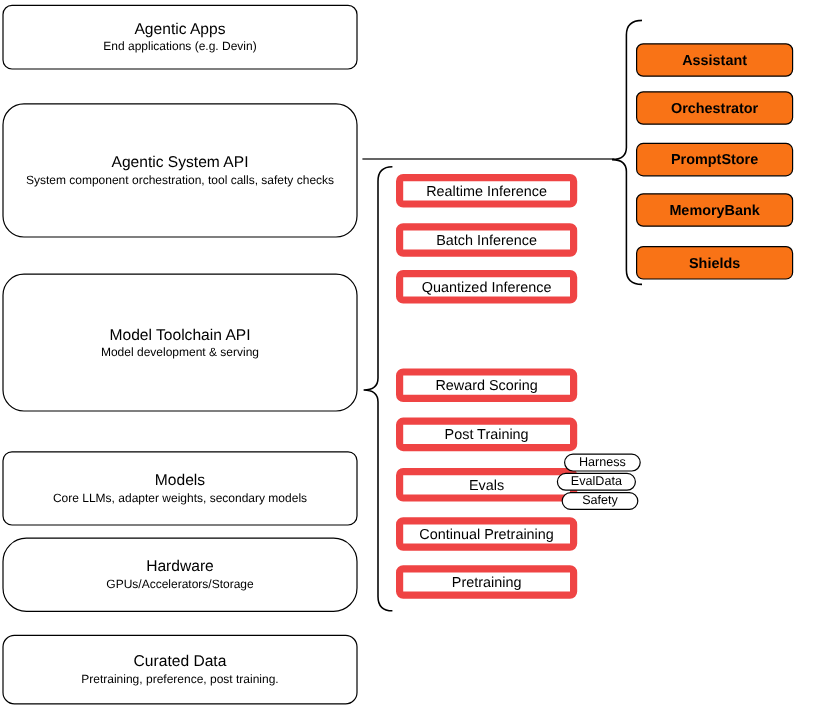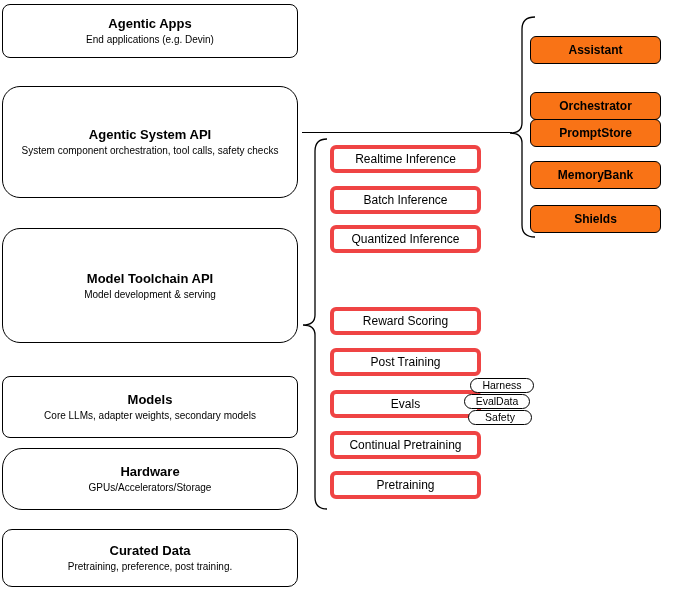--- a/index.html
+++ b/index.html
@@ -11,26 +11,26 @@
     color:#000;
     overflow:hidden;
   }
   
   .lbox{
     position:absolute;left:2px;width:296px;
     border:1px solid #000;background:#fff;
     display:flex;flex-direction:column;align-items:center;justify-content:center;
     text-align:center;box-sizing:border-box;gap:3px;
   }
-  .ltitle{font-size:13px;line-height:15px;font-weight:bold;}
+  .ltitle{font-size:13px;line-height:15px;}
   .lsub{font-size:10px;line-height:12px;padding:0 8px;}
   
   .mbox{
     position:absolute;left:330px;width:151px;height:28px;
-    border:4px solid #ef4444;border-radius:6px;background:#fff;
+    border:6px solid #ef4444;border-radius:6px;background:#fff;
     display:flex;align-items:center;justify-content:center;
     font-size:12px;box-sizing:border-box;
   }
   
   .rbox{
     position:absolute;left:530px;width:131px;height:28px;
     border:1px solid #000;border-radius:6px;background:#f97316;
     display:flex;align-items:center;justify-content:center;
     font-size:12px;box-sizing:border-box;font-weight:bold;
   }
@@ -98,18 +98,18 @@
 
   <div class="pill" style="left:470px;top:378px;width:64px">Harness</div>
   <div class="pill" style="left:464px;top:394px;width:66px">EvalData</div>
   <div class="pill" style="left:468px;top:410px;width:64px">Safety</div>
 
   <svg class="brace" style="left:508px;top:16px" width="32" height="226" viewBox="0 0 32 226">
     <path d="M 27 1 Q 14 1 14 13 L 14 107 Q 14 117 2 117 Q 14 117 14 127 L 14 209 Q 14 221 27 221" fill="none" stroke="#000" stroke-width="1.3"></path>
   </svg>
 
   <div class="rbox" style="top:36px">Assistant</div>
-  <div class="rbox" style="top:92px">Orchestrator</div>
+  <div class="rbox" style="top:76px">Orchestrator</div>
   <div class="rbox" style="top:119px">PromptStore</div>
   <div class="rbox" style="top:161px">MemoryBank</div>
   <div class="rbox" style="top:205px">Shields</div>
 
 </div>
 
 </body></html>

